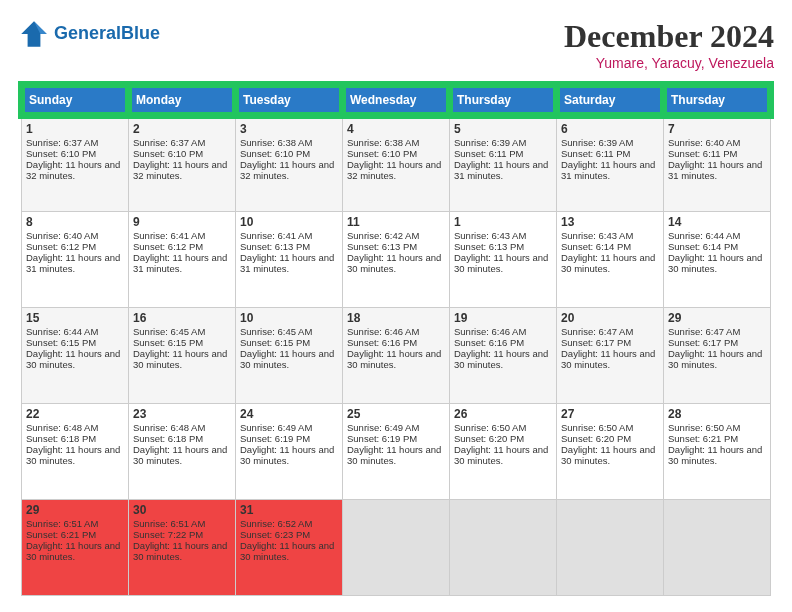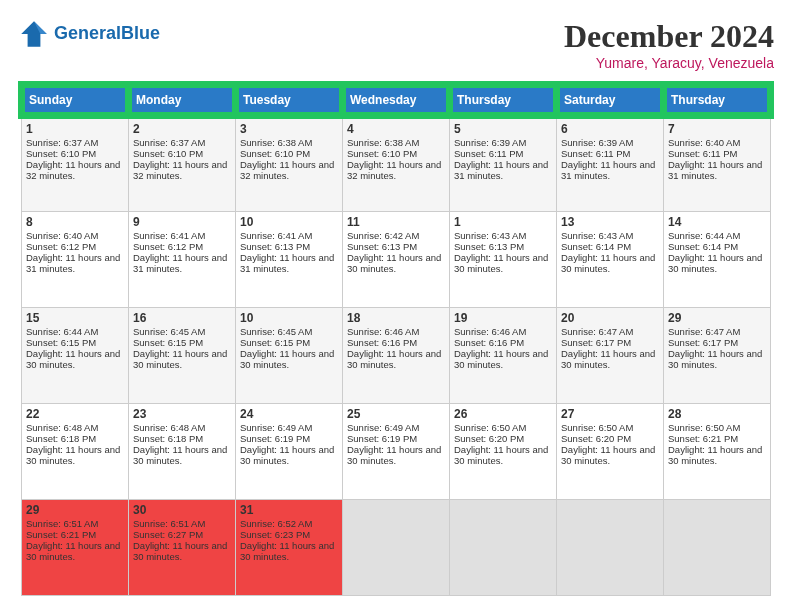--- a/index.html
+++ b/index.html
@@ -306,21 +306,21 @@
         <tr>
           <td>
         <span class="day-num">29</span>
         <span>Sunrise: 6:51 AM</span><br>
         <span>Sunset: 6:21 PM</span><br>
         <span>Daylight: 11 hours and 30 minutes.</span>
       </td>
           <td>
         <span class="day-num">30</span>
         <span>Sunrise: 6:51 AM</span><br>
-        <span>Sunset: 6:27 PM</span><br>
+        <span>Sunset: 7:22 PM</span><br>
         <span>Daylight: 11 hours and 30 minutes.</span>
       </td>
           <td>
         <span class="day-num">31</span>
         <span>Sunrise: 6:52 AM</span><br>
         <span>Sunset: 6:23 PM</span><br>
         <span>Daylight: 11 hours and 30 minutes.</span>
       </td>
           <td class="empty-cell"></td>
           <td class="empty-cell"></td>

